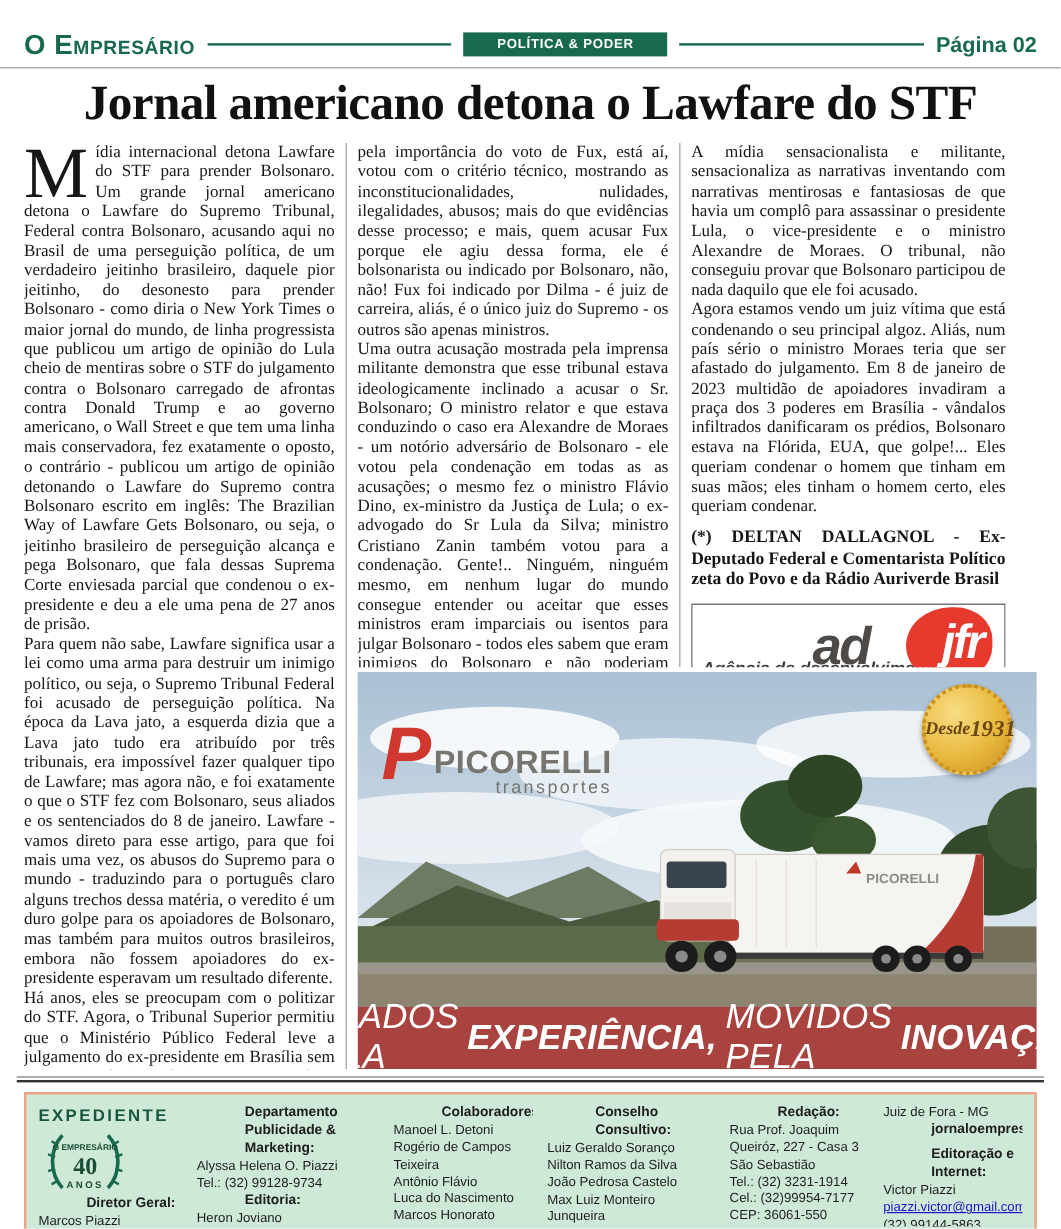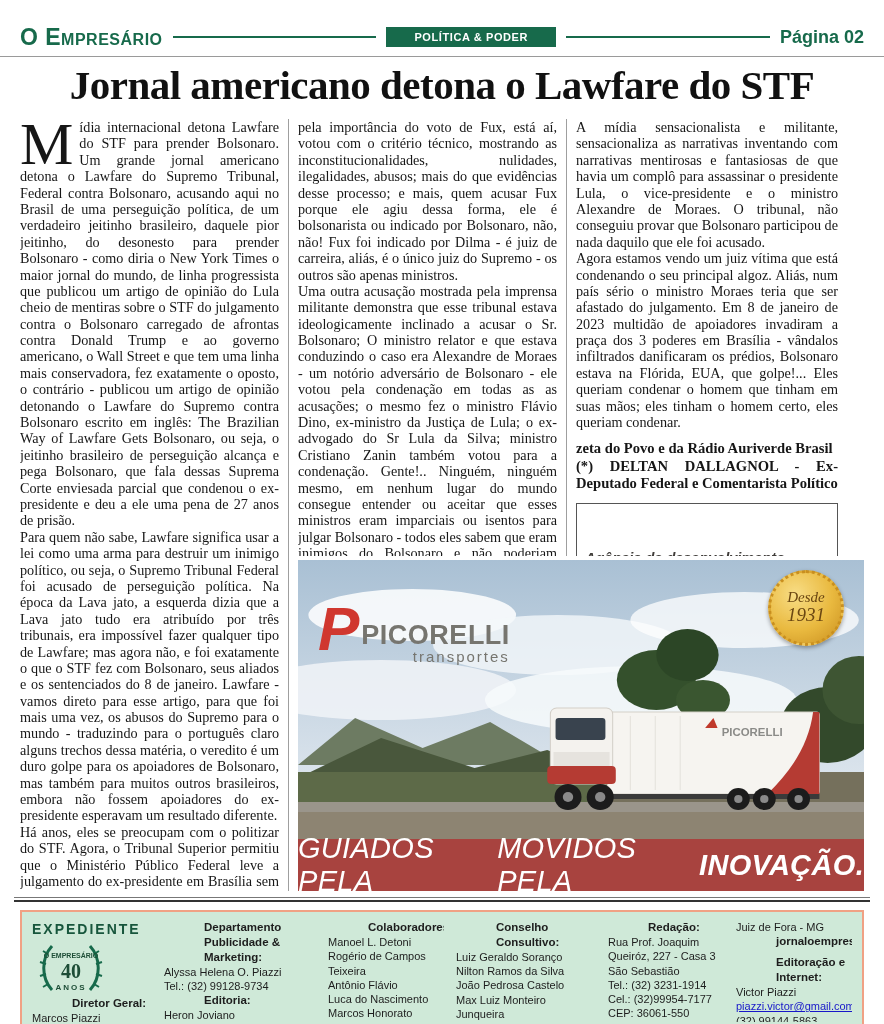--- a/index.html
+++ b/index.html
@@ -47,22 +47,22 @@
         font-family:"Liberation Sans",sans-serif;font-style:italic;font-size:29px;color:#fff;letter-spacing:0.3px;}
   .pico-banner .b{font-weight:bold;}
   .pico-logo{position:absolute;left:20px;top:44px;display:flex;align-items:flex-start;gap:6px;}
   .pico-mark{font-size:62px;font-weight:bold;font-style:italic;color:#d0372f;line-height:0.8;
         font-family:"Liberation Sans",sans-serif;letter-spacing:-4px;}
   .pico-words{padding-top:18px;font-family:"Liberation Sans",sans-serif;color:#76756f;}
   .pico-name{font-weight:bold;font-size:27px;letter-spacing:0.5px;line-height:1;}
   .pico-sub{font-size:15px;text-align:right;line-height:1.1;letter-spacing:2px;}
   .pico-badge{position:absolute;right:20px;top:10px;width:76px;height:76px;border-radius:50%;
         background:radial-gradient(circle at 35% 30%,#f8dd85,#e9b93f 55%,#c98f1f);
-        border:3px dotted #c98f1f;box-sizing:border-box;display:flex;flex-direction:column;
-        align-items:center;justify-content:center;color:#6b4712;font-style:italic;font-weight:normal;
+        border:3px dotted #c98f1f;box-sizing:border-box;display:flex;flex-direction:row;
+        align-items:center;justify-content:flex-start;color:#6b4712;font-style:italic;font-weight:bold;
         box-shadow:0 2px 4px rgba(0,0,0,.35);}
   .pico-badge .d1{font-size:15px;line-height:1;}
   .pico-badge .d2{font-size:19px;line-height:1.1;}
 
   
   .bottom-rule{margin:6px -6px 0;border-top:1px solid #777;border-bottom:2px solid #333;height:2px;}
   .footer{margin-top:8px;background:#cfe9d8;border:2px solid #f0a184;box-sizing:border-box;
         height:122px;display:flex;gap:12px;padding:8px 10px;font-family:"Liberation Sans",sans-serif;
         font-size:11px;color:#1d1d1d;line-height:1.3;}
   .f-col{overflow:hidden;}
@@ -113,25 +113,30 @@
           <p>Uma outra acusação mostrada pela imprensa militante demonstra que esse tribunal estava ideologicamente inclinado a acusar o Sr. Bolsonaro; O ministro relator e que estava conduzindo o caso era Alexandre de Moraes - um notório adversário de Bolsonaro - ele votou pela condenação em todas as as acusações; o mesmo fez o ministro Flávio Dino, ex-ministro da Justiça de Lula; o ex-advogado do Sr Lula da Silva; ministro Cristiano Zanin também votou para a condenação. Gente!.. Ninguém, ninguém mesmo, em nenhum lugar do mundo consegue entender ou aceitar que esses ministros eram imparciais ou isentos para julgar Bolsonaro - todos eles sabem que eram inimigos do Bolsonaro e não poderiam jamais julgá-lo e a consequência óbvia disso é que, Bolsonaro não teve um julgamento justo.</p>
 
         </div>
 
         <div class="vsep"></div>
 
         <div class="col" style="width:262px">
           <p>A mídia sensacionalista e militante, sensacionaliza as narrativas inventando com narrativas mentirosas e fantasiosas de que havia um complô para assassinar o presidente Lula, o vice-presidente e o ministro Alexandre de Moraes. O tribunal, não conseguiu provar que Bolsonaro participou de nada daquilo que ele foi acusado.</p>
           <p>Agora estamos vendo  um juiz vítima que está condenando o seu principal algoz. Aliás, num país sério o ministro Moraes teria que ser afastado do julgamento. Em 8 de janeiro de 2023 multidão de apoiadores invadiram a praça dos 3 poderes em Brasília - vândalos infiltrados danificaram os prédios, Bolsonaro estava na Flórida, EUA, que golpe!... Eles queriam condenar o homem que tinham em suas mãos; eles tinham o homem certo, eles queriam condenar.</p>
           <div class="author">
+            <p>(*) DELTAN DALLAGNOL - Ex-Deputado Federal e Comentarista Político</p>
             <p>zeta do Povo e da Rádio Auriverde Brasil</p>
-            <p>(*) DELTAN DALLAGNOL - Ex-Deputado Federal e Comentarista Político</p>
           </div>
 
           <div class="adjfr">
+            <div class="adjfr-logo">
+              <span class="adjfr-blob"></span>
+              <span class="adjfr-ad">ad</span>
+              <span class="adjfr-jfr">jfr</span>
+            </div>
             <div class="adjfr-tag">
               <span>Agência de desenvolvimento</span>
               
             </div>
 
           </div>
         </div>
       </div>
 
       <div class="pico-ad">
@@ -198,20 +203,21 @@
           </span>
         </div>
 
         <div class="pico-badge">
           <span class="d1">Desde</span>
           <span class="d2">1931</span>
         </div>
 
         <div class="pico-banner">
           <span>GUIADOS PELA</span>
+          <span class="b">EXPERIÊNCIA,</span>
           <span>MOVIDOS PELA</span>
           <span class="b">INOVAÇÃO.</span>
         </div>
       </div>
     </div>
   </div>
 
   <div class="bottom-rule"></div>
 
   <div class="footer">

